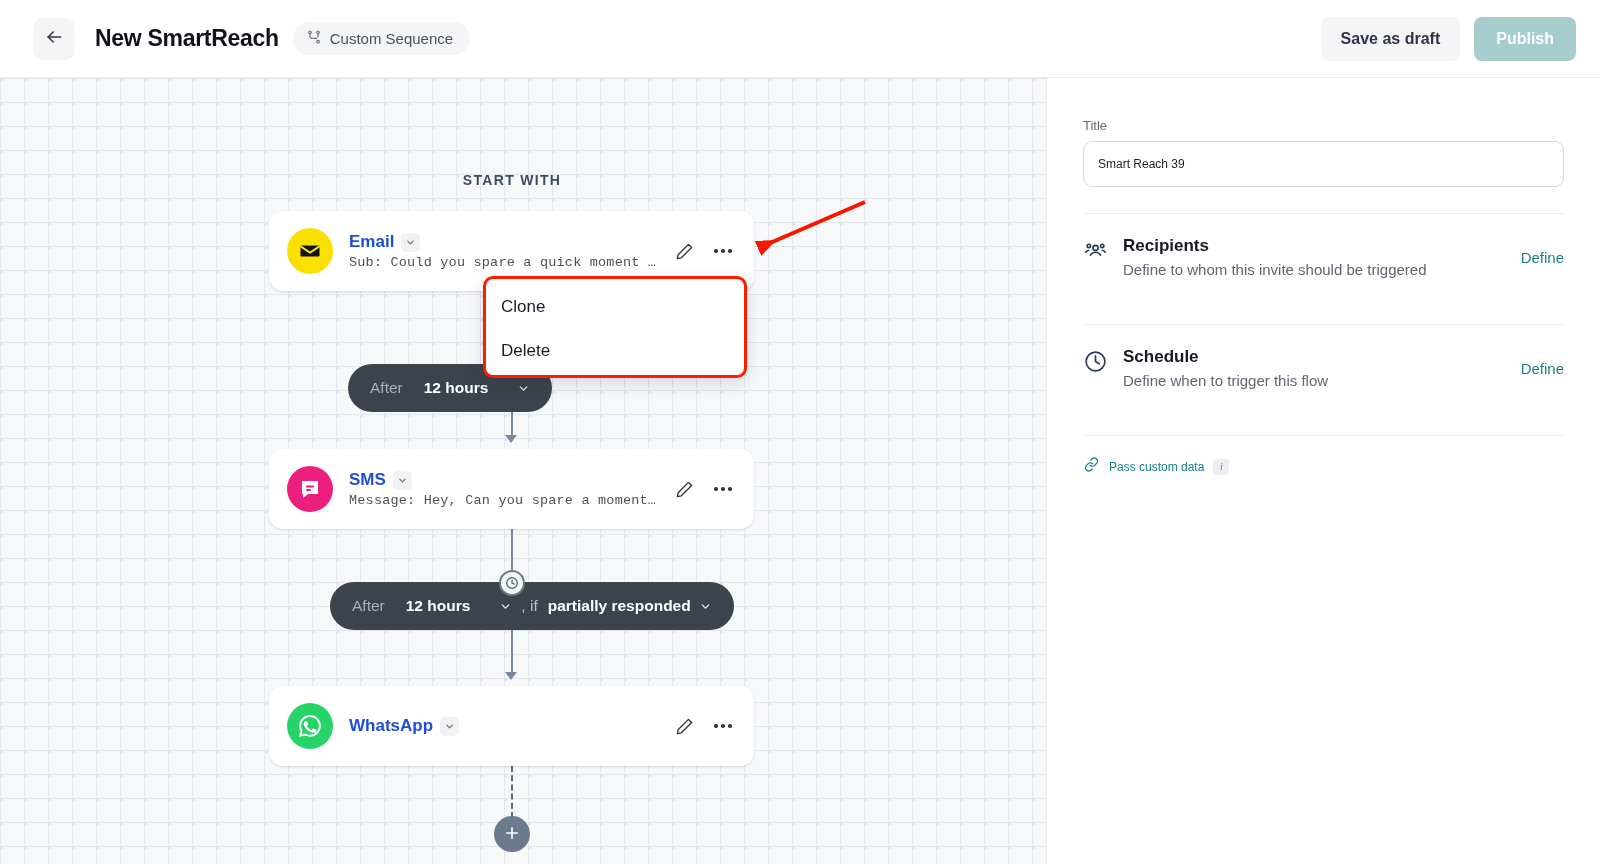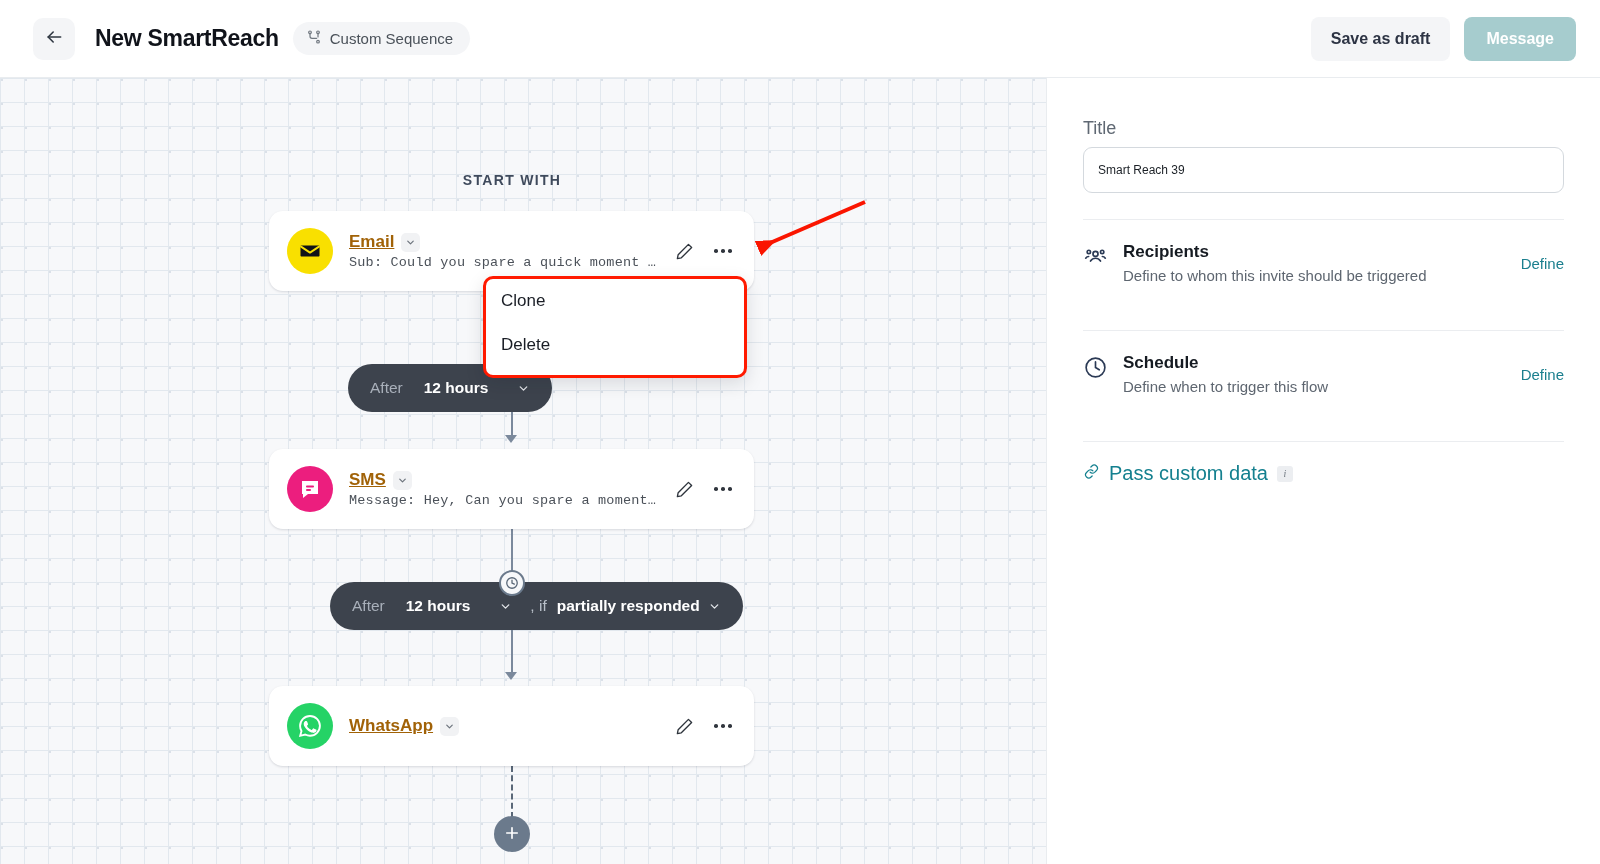--- a/index.html
+++ b/index.html
@@ -91,21 +91,21 @@
     width: 46px; height: 46px; border-radius: 50%;
     display: flex; align-items: center; justify-content: center;
     flex: 0 0 auto;
   }
   .av-email    { background: #f9e000; }
   .av-sms      { background: #ec1e7e; }
   .av-whatsapp { background: #25d366; }
 
   .node-body { margin-left: 16px; flex: 1 1 auto; min-width: 0; }
   .node-titlerow { display: flex; align-items: center; gap: 7px; }
-  .node-title { font-size: 17px; font-weight: bold; color: #a16207; text-decoration: underline; }
+  .node-title { font-size: 17px; font-weight: bold; color: #1d4ed8; }
   .chip-caret {
     width: 19px; height: 19px; border-radius: 5px; background: #f1f2f4;
     display: flex; align-items: center; justify-content: center;
     cursor: pointer;
   }
   .node-sub {
     font-size: 13.5px; color: #4b5159; margin-top: 3px;
     font-family: "Liberation Mono", monospace;
     white-space: nowrap; overflow: hidden; text-overflow: ellipsis;
     letter-spacing: 0.2px;
@@ -162,58 +162,58 @@
     z-index: 5;
   }
 
   
   .ctx-menu {
     position: absolute; left: 483px; top: 198px;
     width: 264px; height: 102px;
     background: #ffffff; border-radius: 10px;
     border: 3px solid #ff1a00;
     box-shadow: 0 6px 18px rgba(16,24,40,0.13);
-    z-index: 20; 
+    z-index: 20; padding-top: 6px;
   }
   .ctx-item {
     height: 44px; display: flex; align-items: center;
     padding: 0 15px; font-size: 17px; color: #1a1e26; cursor: pointer;
   }
 
   
   .annot { position: absolute; left: 0; top: 0; width: 1046px; height: 786px; pointer-events: none; z-index: 25; }
 
   
   .panel {
     position: absolute; left: 1046px; top: 78px;
     width: 554px; height: 786px; background: #ffffff;
     border-left: 1px solid #e9ecef; padding: 40px 36px 0 36px;
   }
-  .field-label { font-size: 18px; color: #5f6873; margin-bottom: 8px; }
+  .field-label { font-size: 13px; color: #5f6873; margin-bottom: 8px; }
   .title-input {
     width: 100%; height: 46px; border: 1px solid #d4d9de; border-radius: 9px;
     padding: 0 14px; font-size: 12px; color: #1b2026;
     font-family: inherit; outline: none; background: #fff;
   }
   .divider { height: 1px; background: #ebedf0; margin: 26px 0 0 0; }
 
   .section { display: flex; align-items: flex-start; padding: 22px 0 20px 0; }
   .section-icon { width: 26px; flex: 0 0 26px; margin-top: 2px; }
   .section-body { flex: 1 1 auto; margin-left: 14px; }
   .section-title { font-size: 17px; font-weight: bold; color: #161b22; }
   .section-desc { font-size: 15px; color: #5e6670; margin-top: 5px; }
   .define-link {
     font-size: 15px; color: #1b7f8e; cursor: pointer;
     flex: 0 0 auto; margin-top: 13px; white-space: nowrap;
   }
   .custom-data {
     display: flex; align-items: center; gap: 9px;
     padding-top: 20px; cursor: pointer;
   }
-  .custom-data .lbl { font-size: 20px; color: #14808f; }
+  .custom-data .lbl { font-size: 12px; color: #14808f; }
   .info-badge {
     width: 16px; height: 16px; border-radius: 3px; background: #eceef1;
     display: flex; align-items: center; justify-content: center;
     font-size: 10px; color: #707880; font-style: italic;
     font-family: "Liberation Serif", serif;
   }
 </style>
 </head>
 <body>
 
@@ -236,21 +236,21 @@
             <circle cx="18" cy="5" r="2"></circle>
             <circle cx="18" cy="19" r="2"></circle>
           <path d="M6 7v4a3 3 0 0 0 3 3h7"></path>
             <path d="M18 7v5"></path>
         </svg>
       </span>
       <span class="lbl">Custom Sequence</span>
     </div>
     <div class="topbar-spacer"></div>
     <button class="btn-draft">Save as draft</button>
-    <button class="btn-publish">Message</button>
+    <button class="btn-publish">Publish</button>
   </div>
 
   <div class="canvas">
     <div class="canvas-inner">
 
       <div class="start-with">START WITH</div>
 
       <div class="conn" style="left:511px; top:213px; height:148px;"></div>
       <div class="conn-arrow" style="left:505px; top:357px;"></div>
 
@@ -349,21 +349,21 @@
       <div class="pill pill-2">
         <div class="pill-seg">
           <span class="muted">After</span>
           <span class="strong">12 hours</span>
           <span class="dd">
             <svg width="13" height="13" viewBox="0 0 24 24" fill="none" stroke="#e4e7eb" stroke-width="2.4" stroke-linecap="round" stroke-linejoin="round">
                 <polyline points="6,9 12,15 18,9"></polyline>
               </svg>
           </span>
         </div>
-        <span class="sep" style="margin-left:18px;">, if</span>
+        <span class="sep" style="margin-left:9px;">, if</span>
         <span class="strong" style="margin-left:10px;">partially responded</span>
         <span class="dd">
           <svg width="13" height="13" viewBox="0 0 24 24" fill="none" stroke="#e4e7eb" stroke-width="2.4" stroke-linecap="round" stroke-linejoin="round">
               <polyline points="6,9 12,15 18,9"></polyline>
             </svg>
         </span>
       </div>
 
       <div class="node node-whatsapp">
         <div class="node-avatar av-whatsapp">

